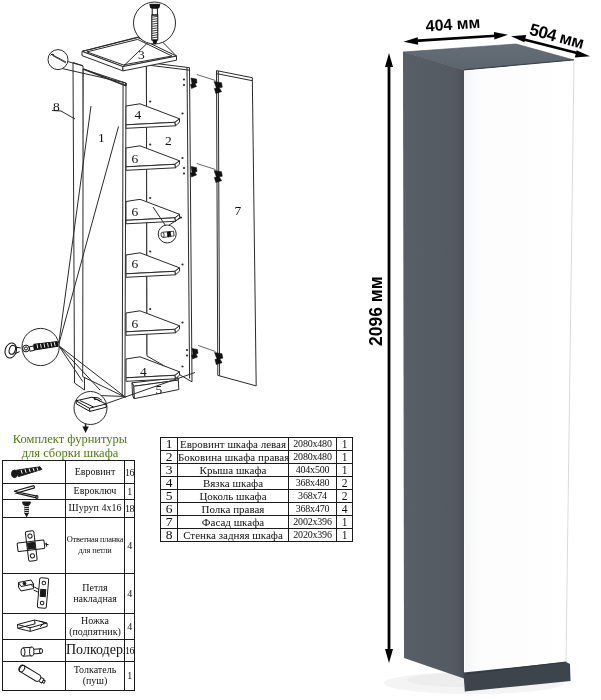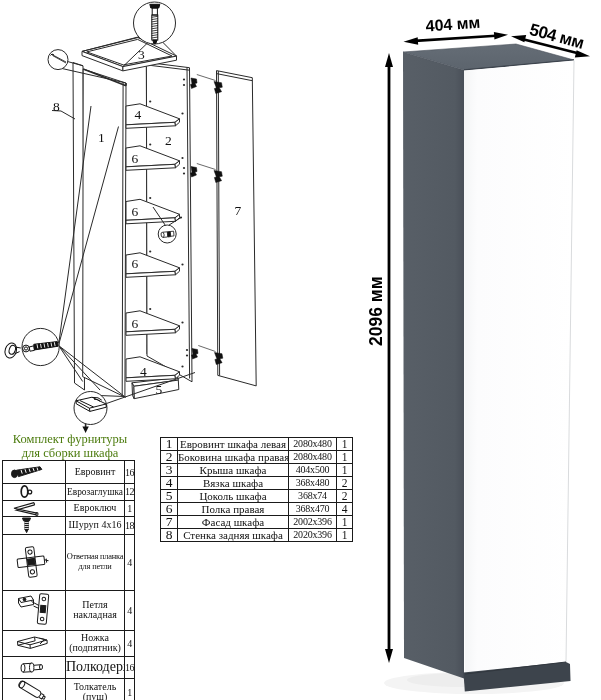--- a/index.html
+++ b/index.html
@@ -290,32 +290,20 @@
             <g stroke="#1a1a1a">
               <ellipse cx="10.5" cy="8.8" rx="3" ry="3.8" fill="#1a1a1a"></ellipse>
               <polygon points="12.5,5.2 36,1.8 37.8,4.4 14.5,11.6" fill="#1a1a1a"></polygon>
               <path d="M17 4.8 l1.2 3.8 M21 4.2 l1.2 3.6 M25 3.6 l1.2 3.4 M29 3 l1.2 3.2 M33 2.6 l1 3" stroke="#fff" stroke-width="1" fill="none"></path>
             </g>
           </svg>
         </td>
         <td class="n">Евровинт</td>
         <td class="q">16</td>
       </tr>
-<tr style="height:16.5px">
-        <td class="ic">
-          <svg width="60" height="15" viewBox="0 0 60 15">
-            <g stroke="#1a1a1a" fill="none">
-              <ellipse cx="20.5" cy="7.5" rx="3.3" ry="5.6" stroke-width="1.7"></ellipse>
-              <circle cx="25.8" cy="8" r="1.9" stroke-width="1.3"></circle>
-            </g>
-          </svg>
-        </td>
-        <td class="n" style="font-size:9.4px">Еврозаглушка</td>
-        <td class="q">12</td>
-      </tr>
 <tr style="height:16px">
         <td class="ic">
           <svg width="60" height="15" viewBox="0 0 60 15">
             <g stroke="#1a1a1a" fill="none" stroke-width="1.1">
               <path d="M30 1.6 L10 7.3 L33 12.1"></path>
               <path d="M30.6 3.9 L12.3 9.1 L32.3 13.9"></path>
               <path d="M30 1.6 L30.6 3.9"></path>
               <ellipse cx="32.9" cy="13" rx="1.1" ry="1.4"></ellipse>
             </g>
           </svg>

